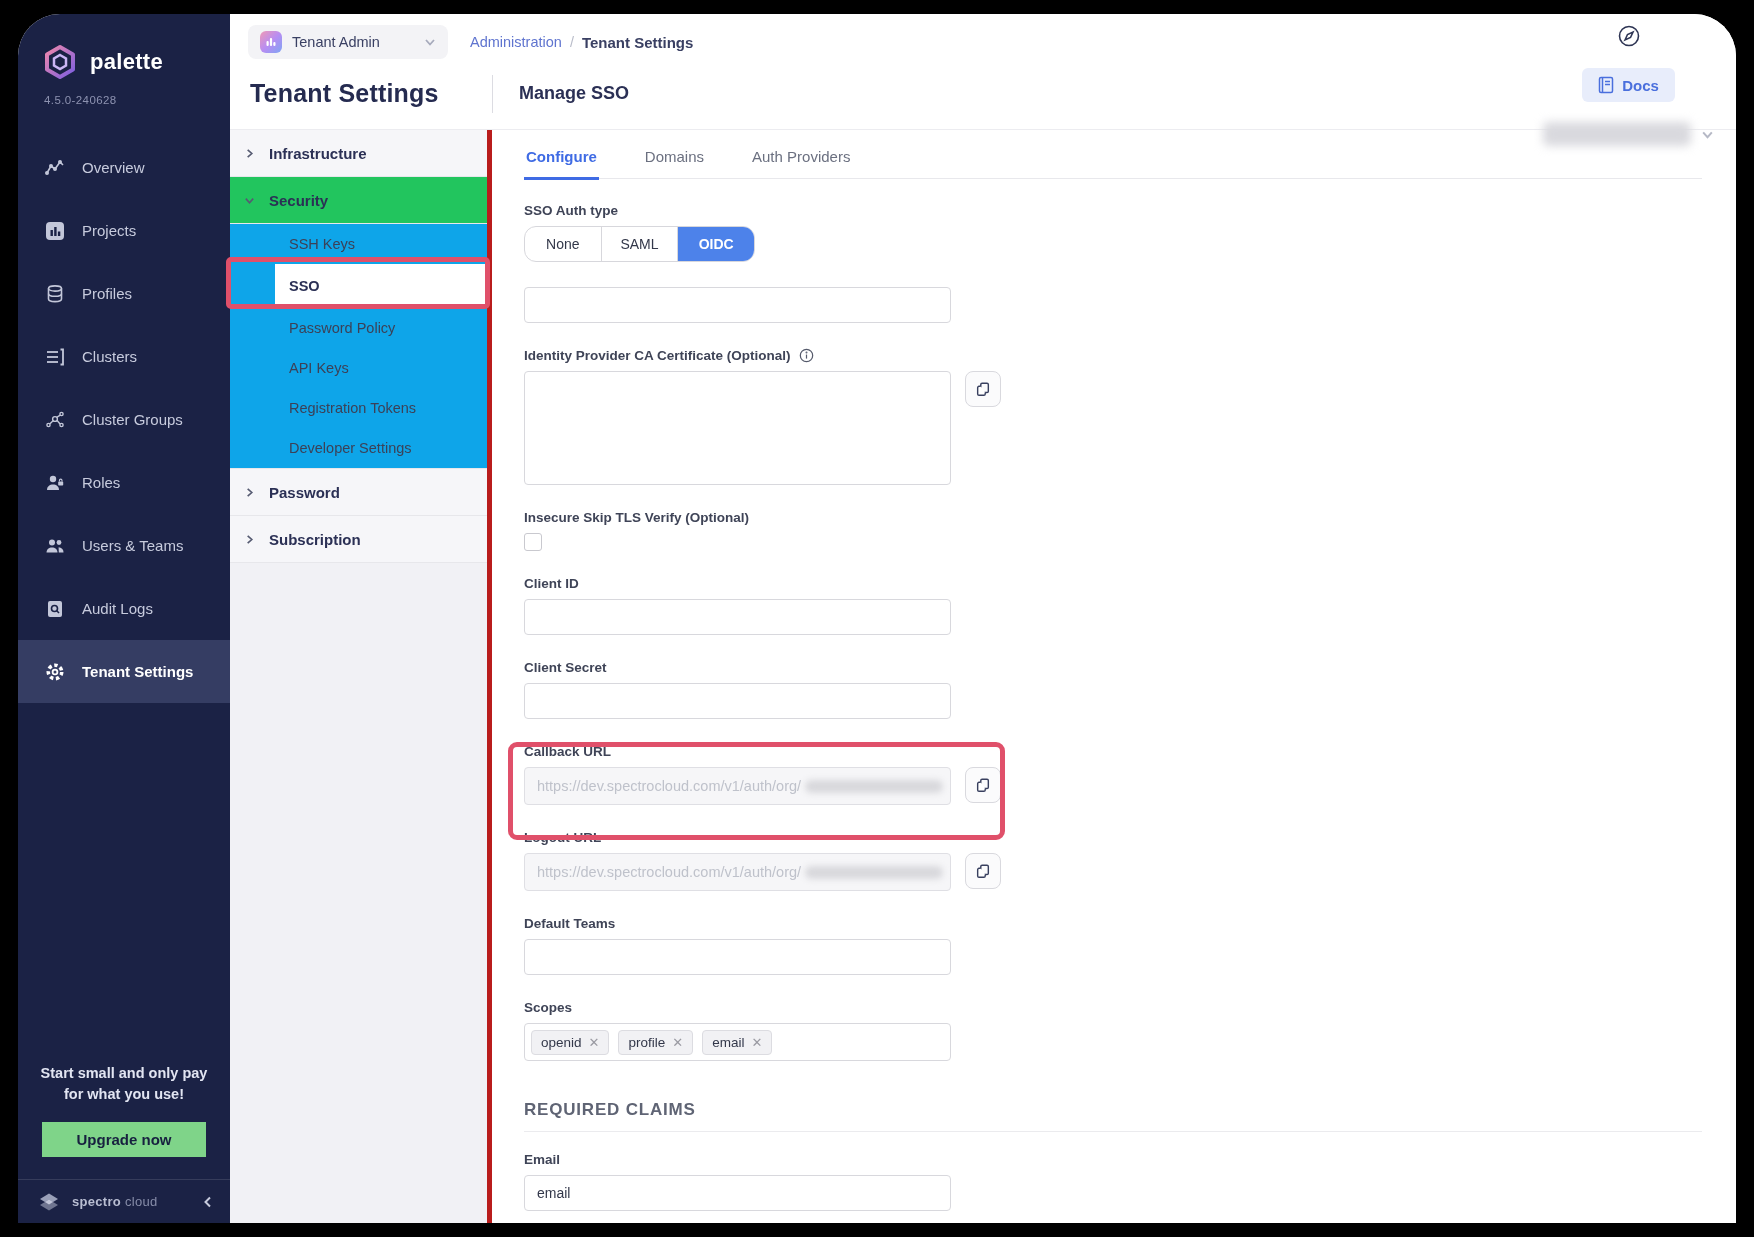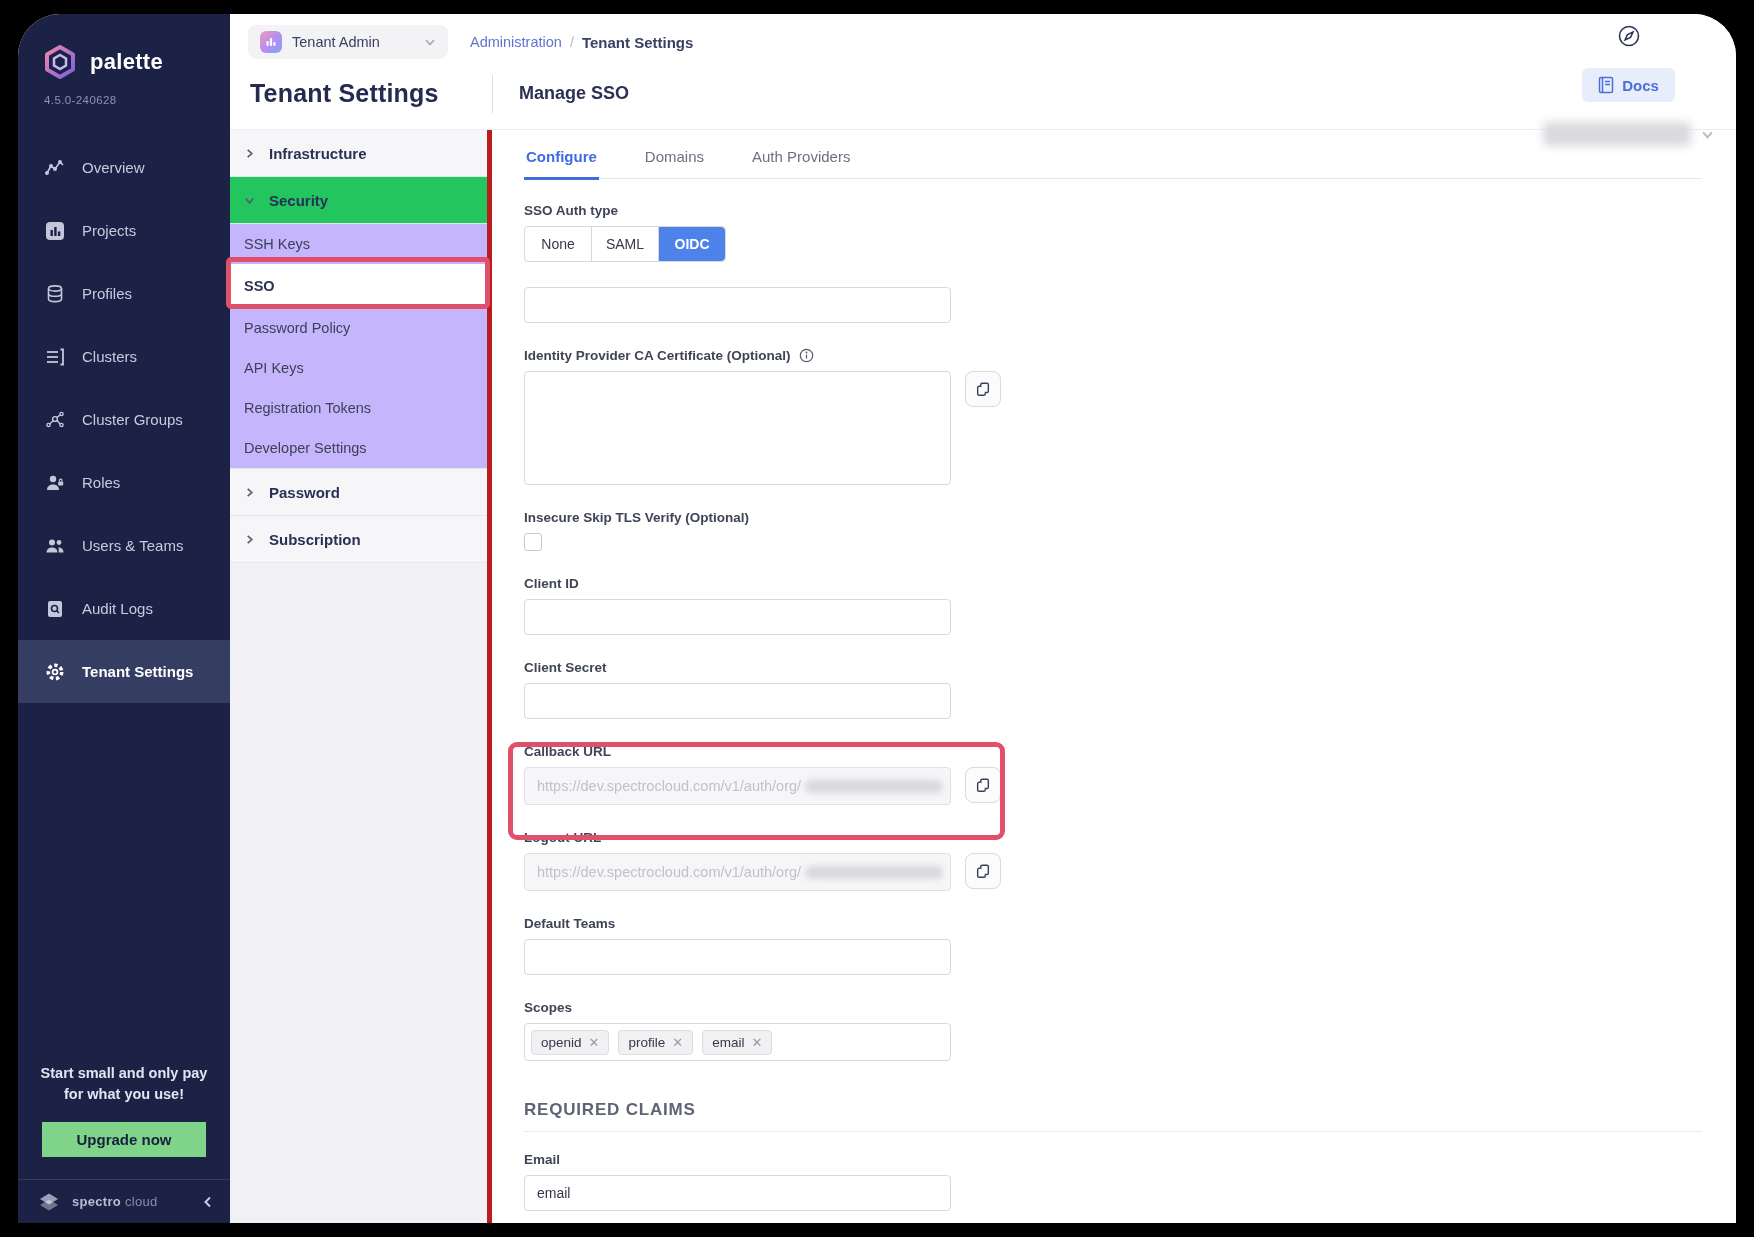--- a/index.html
+++ b/index.html
@@ -60,21 +60,21 @@
   .subtitle { margin-left:26px; font-size:18px; font-weight:600; color:#2b3055; }
 
   .body-row { flex:1; display:flex; min-height:0; }
 
   
   .settings-menu { width:262px; min-width:262px; background:#f1f1f5; border-right:5px solid #b91c1c;
                    font-size:14.5px; }
   .acc-header { height:47px; display:flex; align-items:center; gap:14px; padding-left:14px;
                 background:#f6f6f9; border-bottom:1px solid #e7e7eb; color:#2b3055;
                 font-weight:700; font-size:15px; cursor:pointer; }
-  .acc-items { background:#c4b5fd; border-bottom:1px solid #e7e7eb; }
+  .acc-items { background:#0ea5e9; border-bottom:1px solid #e7e7eb;padding-left:45px; }
   .acc-item { height:40px; display:flex; align-items:center; padding-left:14px; color:#3c4157;
               cursor:pointer; }
   .acc-item.selected { background:#fff; font-weight:700; color:#2b3055; height:44px; }
 
   
   .content { flex:1; padding:0 34px 0 32px; min-width:0; }
   .tabs { display:flex; gap:44px; border-bottom:1px solid #e8e8ec; padding-top:12px; }
   .tab { padding:6px 2px 12px; font-size:15px; color:#6b7080; cursor:pointer; }
   .tab.active { color:#3f6be4; font-weight:700; border-bottom:3px solid #3f6be4;
                 margin-bottom:-2px; }
@@ -394,21 +394,21 @@
         <div class="tabs">
           <div class="tab active">Configure</div>
           <div class="tab">Domains</div>
           <div class="tab">Auth Providers</div>
         </div>
 
         <div class="form">
 
           <div class="fgroup">
             <div class="flabel">SSO Auth type</div>
-            <div style="display:flex; width:202px; border:1px solid #d7d7dc; border-radius:4px; overflow:hidden;">
+            <div style="display:flex; width:231px; border:1px solid #d7d7dc; border-radius:12px; overflow:hidden;">
               <div style="flex:1; height:34px; display:flex; align-items:center; justify-content:center; font-size:14px; color:#33384a; border-right:1px solid #d7d7dc; cursor:pointer;">None</div>
               <div style="flex:1; height:34px; display:flex; align-items:center; justify-content:center; font-size:14px; color:#33384a; border-right:1px solid #d7d7dc; cursor:pointer;">SAML</div>
               <div style="flex:1; height:34px; display:flex; align-items:center; justify-content:center; font-size:14px; background:#4d82ea; color:#fff; font-weight:600; border-radius:0 4px 4px 0; cursor:pointer;">OIDC</div>
             </div>
           </div>
 
           <div class="fgroup">
             <input class="tinput" type="text" style="">
           </div>
 

